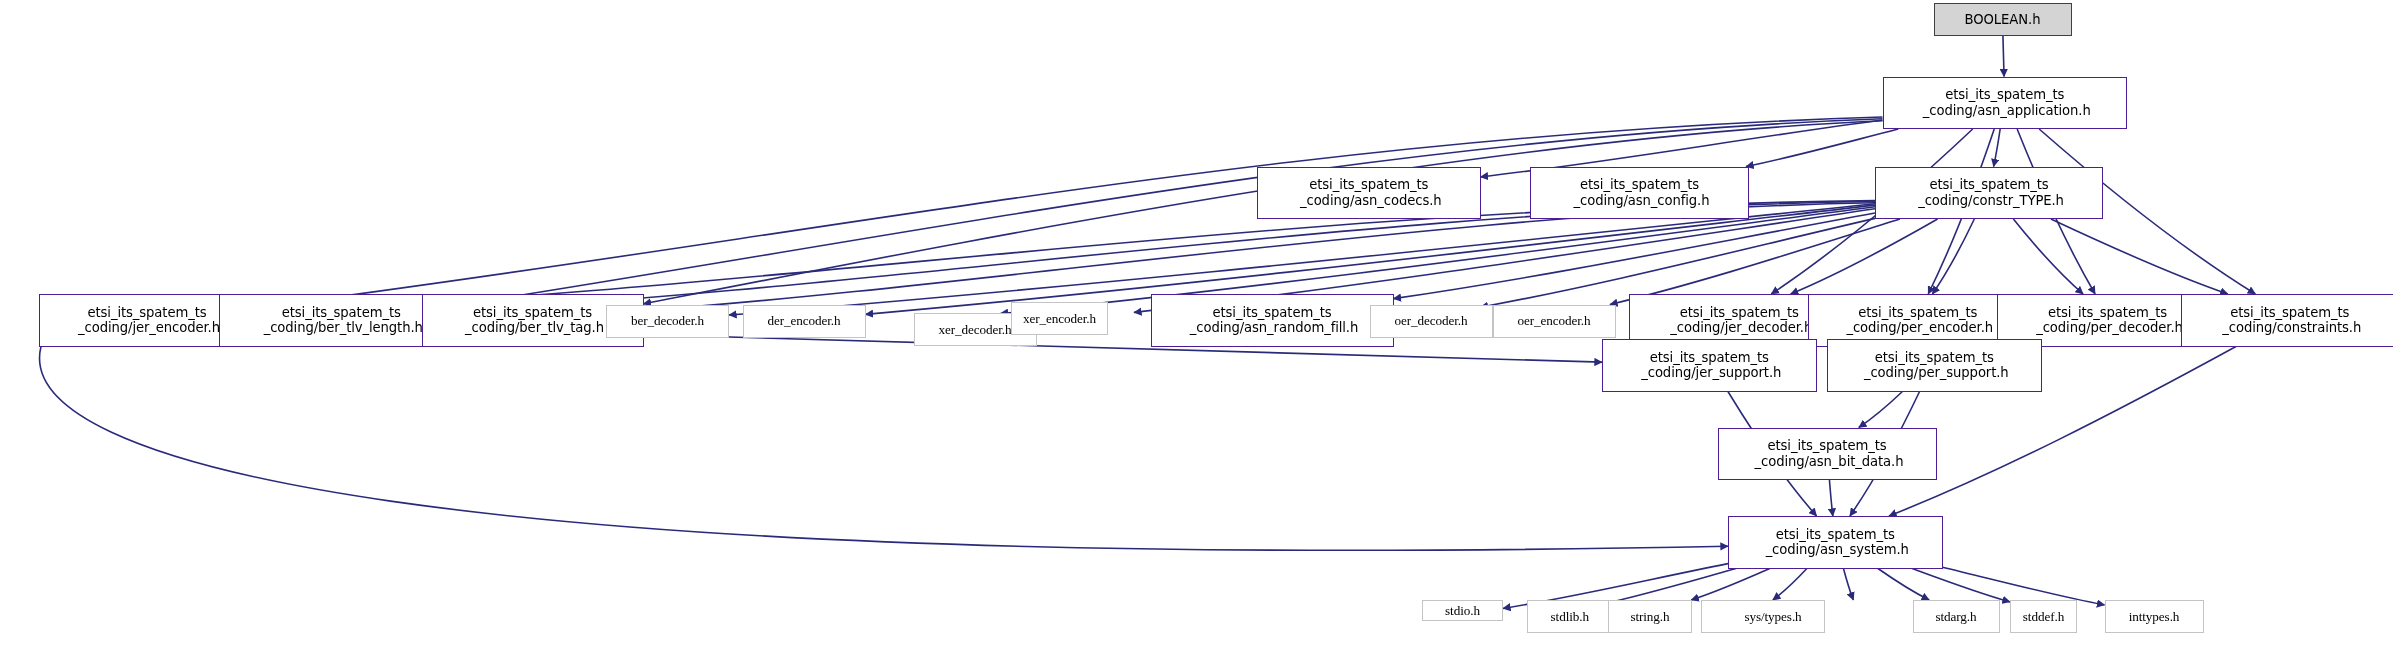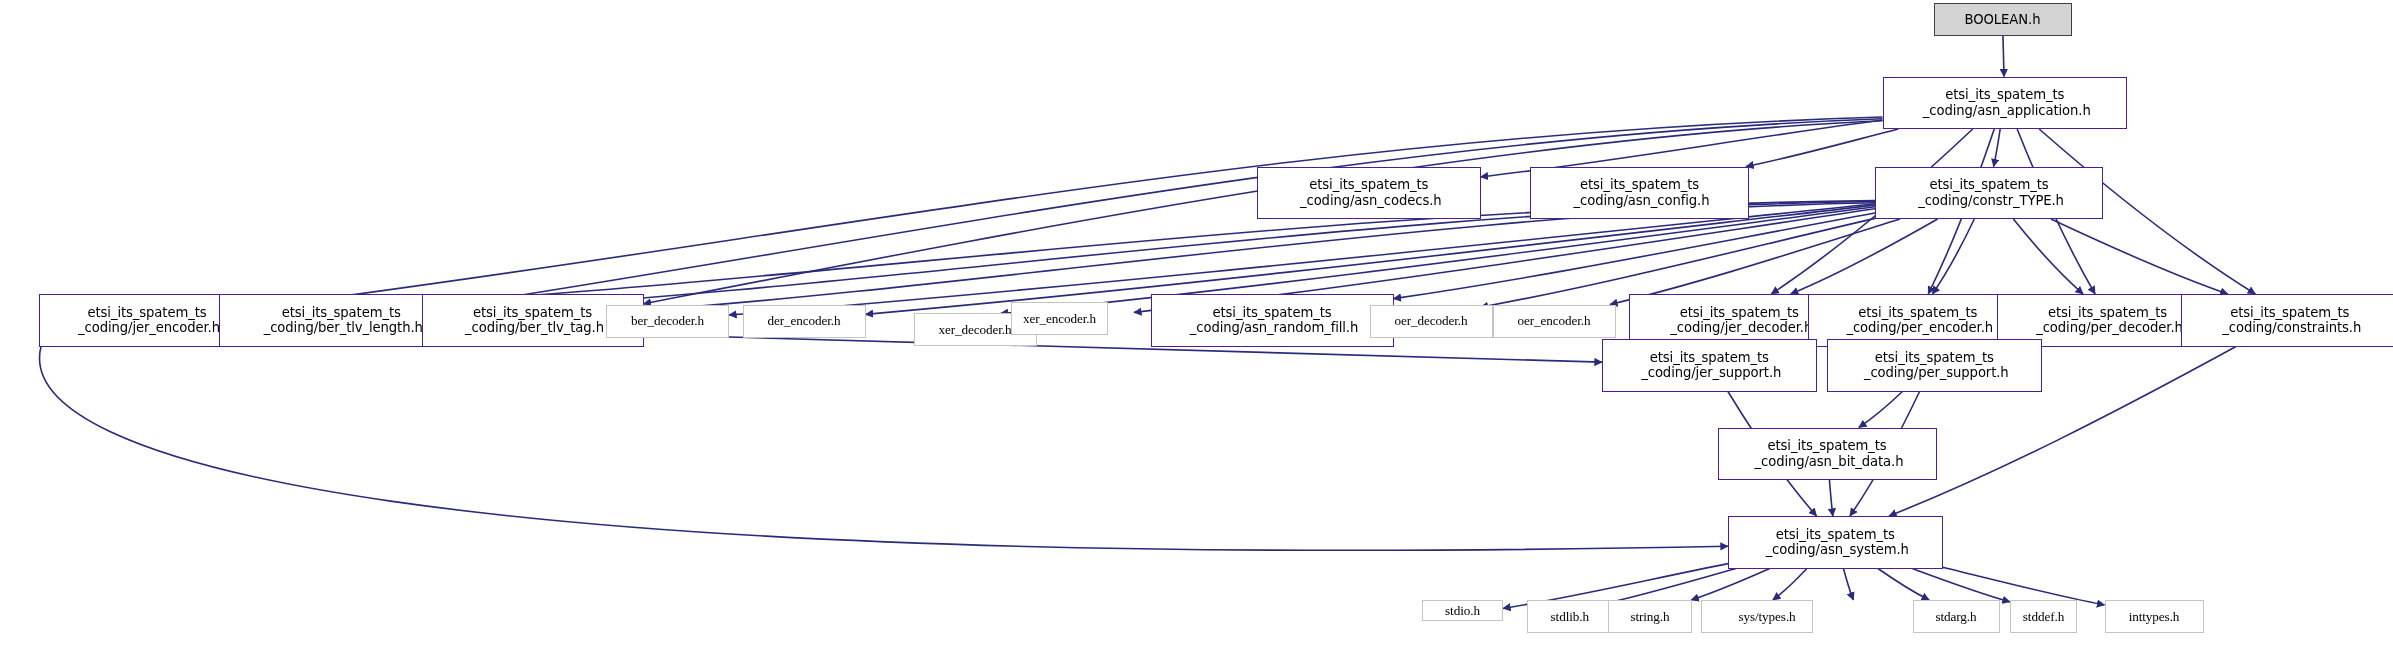--- a/index.html
+++ b/index.html
@@ -127,19 +127,19 @@
       <div class="node" style="left: 1807.5px; top: 294px; width: 220.5px; height: 52.5px;"><span class="ln">etsi_its_spatem_ts</span><span class="ln2">_coding/per_encoder.h</span></div>
       <div class="node" style="left: 1996.5px; top: 294px; width: 222px; height: 52.5px;"><span class="ln">etsi_its_spatem_ts</span><span class="ln2">_coding/per_decoder.h</span></div>
       <div class="node" style="left: 2181px; top: 294px; width: 217.5px; height: 52.5px;"><span class="ln">etsi_its_spatem_ts</span><span class="ln2">_coding/constraints.h</span></div>
       <div class="node" style="left: 1602px; top: 339px; width: 214.5px; height: 52.5px;"><span class="ln">etsi_its_spatem_ts</span><span class="ln2">_coding/jer_support.h</span></div>
       <div class="node" style="left: 1827px; top: 339px; width: 214.5px; height: 52.5px;"><span class="ln">etsi_its_spatem_ts</span><span class="ln2">_coding/per_support.h</span></div>
       <div class="node" style="left: 1717.5px; top: 427.5px; width: 219px; height: 52.5px;"><span class="ln">etsi_its_spatem_ts</span><span class="ln2">_coding/asn_bit_data.h</span></div>
       <div class="node" style="left: 1728px; top: 516px; width: 214.5px; height: 52.5px;"><span class="ln">etsi_its_spatem_ts</span><span class="ln2">_coding/asn_system.h</span></div>
       <div class="node sys" style="left: 1422px; top: 600px; width: 81px; height: 21px;"><span class="ln">stdio.h</span></div>
       <div class="node sys" style="left: 1512px; top: 600px; width: 85.5px; height: 33px; margin-left: 15px;"><span class="ln">stdlib.h</span></div>
       <div class="node sys" style="left: 1608px; top: 600px; width: 84px; height: 33px; align-items: center;"><span class="ln">string.h</span></div>
-      <div class="node sys" style="left: 1701px; top: 600px; width: 112px; height: 33px; padding-left: 20px;"><span class="ln">sys/types.h</span></div>
+      <div class="node sys" style="left: 1701px; top: 600px; width: 124px; height: 33px; padding-left: 20px;"><span class="ln">sys/types.h</span></div>
       <div class="node sys" style="left: 1818px; top: 600px; width: 81px; height: 33px; margin-top: 48px;"><span class="ln">limits.h</span></div>
       <div class="node sys" style="left: 1912.5px; top: 600px; width: 87px; height: 33px;"><span class="ln">stdarg.h</span></div>
       <div class="node sys" style="left: 2010px; top: 600px; width: 67px; height: 33px;"><span class="ln">stddef.h</span></div>
       <div class="node sys" style="left: 2104.5px; top: 600px; width: 99px; height: 33px;"><span class="ln">inttypes.h</span></div>
     </div>
 </div>
 
 </body></html>

